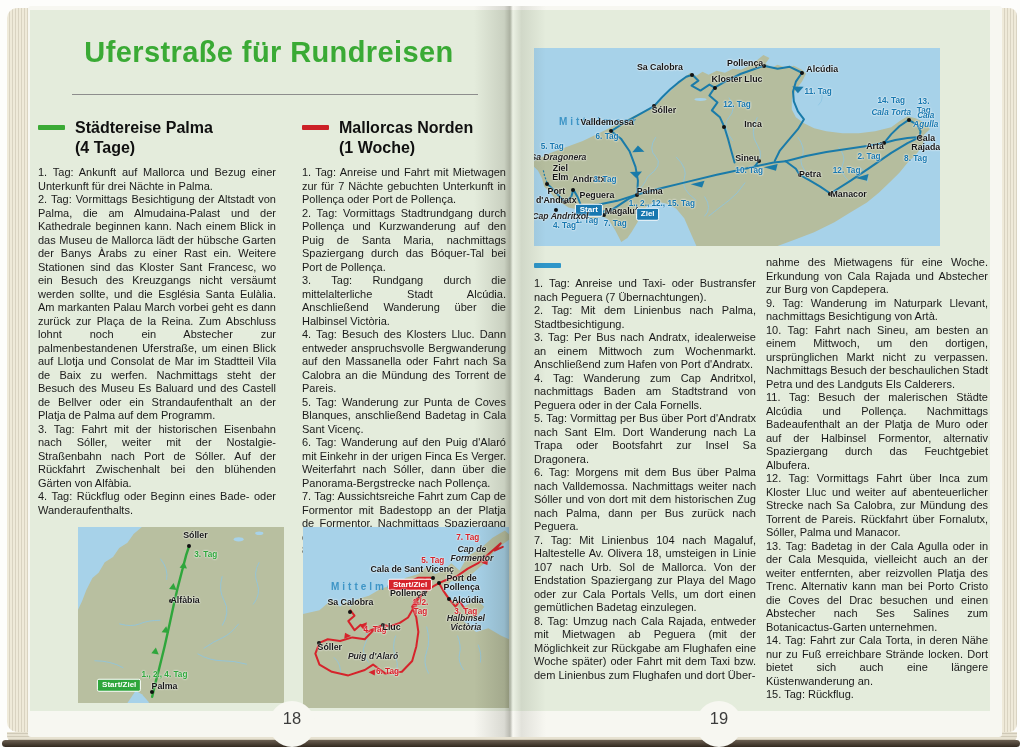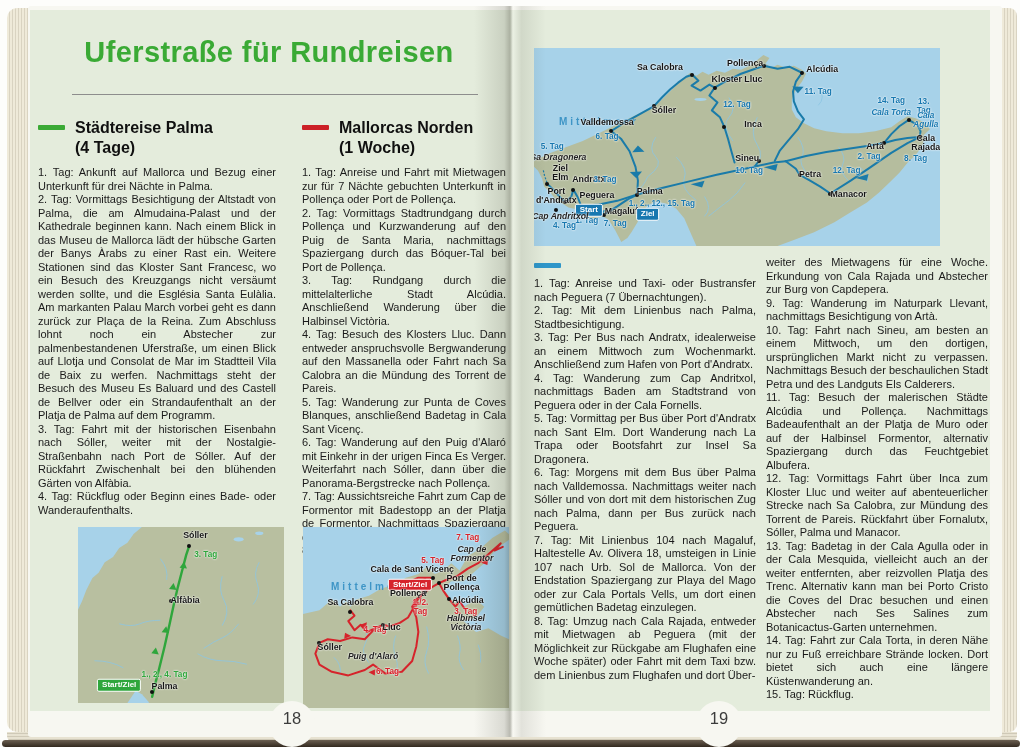--- a/index.html
+++ b/index.html
@@ -341,21 +341,21 @@
             <p class="day"><b>2. Tag: </b>Mit dem Linienbus nach Palma, Stadtbesichtigung.</p>
             <p class="day"><b>3. Tag: </b>Per Bus nach Andratx, idealerweise an einem Mittwoch zum Wochenmarkt. Anschließend zum Hafen von Port d'Andratx.</p>
             <p class="day"><b>4. Tag: </b>Wanderung zum Cap Andritxol, nachmittags Baden am Stadtstrand von Peguera oder in der Cala Fornells.</p>
             <p class="day"><b>5. Tag: </b>Vormittag per Bus über Port d'Andratx nach Sant Elm. Dort Wanderung nach La Trapa oder Bootsfahrt zur Insel Sa Dragonera.</p>
             <p class="day"><b>6. Tag: </b>Morgens mit dem Bus über Palma nach Valldemossa. Nachmittags weiter nach Sóller und von dort mit dem historischen Zug nach Palma, dann per Bus zurück nach Peguera.</p>
             <p class="day"><b>7. Tag: </b>Mit Linienbus 104 nach Magaluf, Haltestelle Av. Olivera 18, umsteigen in Linie 107 nach Urb. Sol de Mallorca. Von der Endstation Spaziergang zur Playa del Mago oder zur Cala Portals Vells, um dort einen gemütlichen Badetag einzulegen.</p>
             <p class="day"><b>8. Tag: </b>Umzug nach Cala Rajada, entweder mit Mietwagen ab Peguera (mit der Möglichkeit zur Rückgabe am Flughafen eine Woche später) oder Fahrt mit dem Taxi bzw. dem Linienbus zum Flughafen und dort Über-</p>
           </div>
       </div>
       <div class="colr">
-        <p class="cont">weiter des Mietwagens für eine Woche. Erkundung von Cala Rajada und Abstecher zur Burg von Capdepera.</p>
+        <p class="cont">nahme des Mietwagens für eine Woche. Erkundung von Cala Rajada und Abstecher zur Burg von Capdepera.</p>
         <div class="daybox">
             <p class="day"><b>9. Tag: </b>Wanderung im Naturpark Llevant, nachmittags Besichtigung von Artà.</p>
             <p class="day"><b>10. Tag: </b>Fahrt nach Sineu, am besten an einem Mittwoch, um den dortigen, ursprünglichen Markt nicht zu verpassen. Nachmittags Besuch der beschaulichen Stadt Petra und des Landguts Els Calderers.</p>
             <p class="day"><b>11. Tag: </b>Besuch der malerischen Städte Alcúdia und Pollença. Nachmittags Badeaufenthalt an der Platja de Muro oder auf der Halbinsel Formentor, alternativ Spaziergang durch das Feuchtgebiet Albufera.</p>
             <p class="day"><b>12. Tag: </b>Vormittags Fahrt über Inca zum Kloster Lluc und weiter auf abenteuerlicher Strecke nach Sa Calobra, zur Mündung des Torrent de Pareis. Rückfahrt über Fornalutx, Sóller, Palma und Manacor.</p>
             <p class="day"><b>13. Tag: </b>Badetag in der Cala Agulla oder in der Cala Mesquida, vielleicht auch an der weiter entfernten, aber reizvollen Platja des Trenc. Alternativ kann man bei Porto Cristo die Coves del Drac besuchen und einen Abstecher nach Ses Salines zum Botanicactus-Garten unternehmen.</p>
             <p class="day"><b>14. Tag: </b>Fahrt zur Cala Torta, in deren Nähe nur zu Fuß erreichbare Strände locken. Dort bietet sich auch eine längere Küstenwanderung an.</p>
             <p class="day"><b>15. Tag: </b>Rückflug.</p>
           </div>
       </div>

